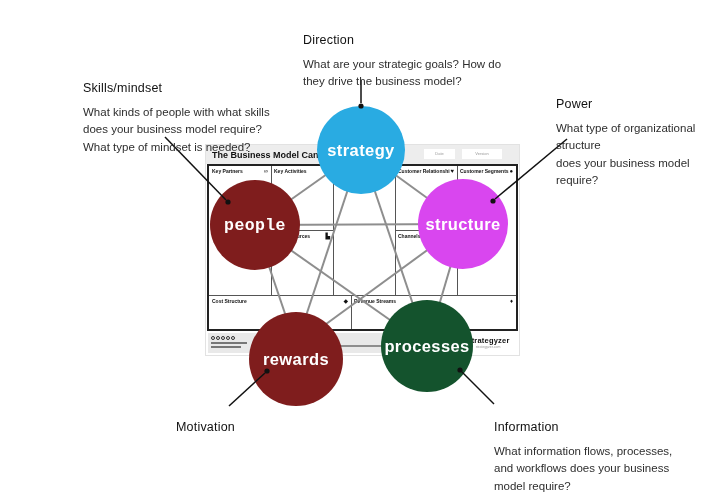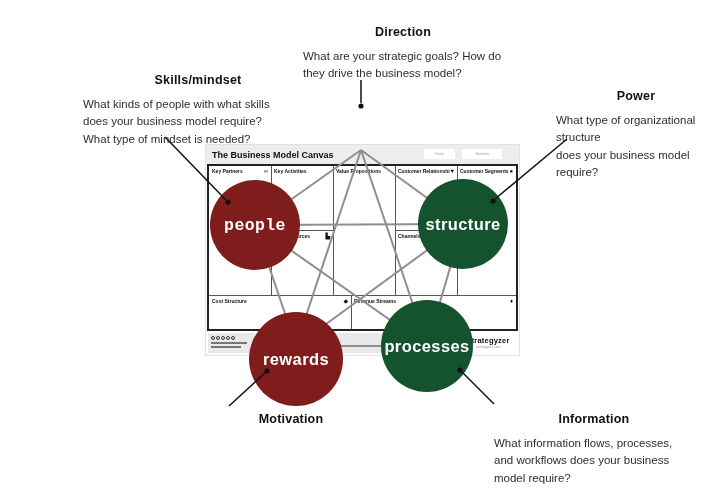--- a/index.html
+++ b/index.html
@@ -1,21 +1,21 @@
 <!DOCTYPE html>
 <html><head>
 <meta charset="utf-8">
 <style>
   html,body{margin:0;padding:0;background:#ffffff;}
   body{font-family:"Liberation Sans",sans-serif;color:#111;}
   .stage{position:relative;width:720px;height:495px;background:#ffffff;overflow:hidden;}
 
   
   .ann{position:absolute;z-index:6;}
-  .ann h3{margin:4px 0 9px 0;font-size:12.5px;font-weight:bold;letter-spacing:.2px;color:#111;text-align:center;}
+  .ann h3{margin:12px 0 9px 0;font-size:12.5px;font-weight:normal;letter-spacing:.2px;color:#111;}
   .ann p{margin:0;font-size:11.5px;line-height:1.5;color:#2e2e2e;white-space:pre-line;}
   .ann-direction{left:303px;top:21px;width:200px;}
   .ann-skills{left:83px;top:69px;width:230px;}
   .ann-power{left:556px;top:85px;width:160px;}
   .ann-motivation{left:176px;top:408px;width:230px;}
   .ann-information{left:494px;top:408px;width:200px;}
 
   
   .poster{position:absolute;left:205px;top:144px;width:313px;height:210px;background:#ffffff;
           border:1px solid #e2e2e2;z-index:1;}
@@ -152,24 +152,27 @@
       <line x1="361" y1="150" x2="296" y2="346" stroke="#8e8e8e" stroke-width="2"></line>
       <line x1="361" y1="150" x2="427" y2="346" stroke="#8e8e8e" stroke-width="2"></line>
       <line x1="255" y1="225" x2="463" y2="224" stroke="#8e8e8e" stroke-width="2"></line>
       <line x1="255" y1="225" x2="296" y2="346" stroke="#8e8e8e" stroke-width="2"></line>
       <line x1="255" y1="225" x2="427" y2="346" stroke="#8e8e8e" stroke-width="2"></line>
       <line x1="463" y1="224" x2="296" y2="346" stroke="#8e8e8e" stroke-width="2"></line>
       <line x1="463" y1="224" x2="427" y2="346" stroke="#8e8e8e" stroke-width="2"></line>
       <line x1="296" y1="346" x2="427" y2="346" stroke="#8e8e8e" stroke-width="2"></line>
     </svg>
 
+  <div class="node" style="left: 317px; top: 106px; height: 88px; width: 88px; background: rgb(41, 171, 226);">
+      <span>strategy</span>
+    </div>
   <div class="node" style="left: 210px; top: 180px; height: 90px; width: 90px; background: #7f1d1d; font-family: Liberation Mono, monospace;">
       <span>people</span>
     </div>
-  <div class="node" style="left: 418px; top: 179px; height: 90px; width: 90px; background: #14532d;">
+  <div class="node" style="left: 418px; top: 179px; height: 90px; width: 90px; background: #d946ef;">
       <span>structure</span>
     </div>
   <div class="node" style="left: 249px; top: 312px; height: 94px; width: 94px; background: #7f1d1d;">
       <span>rewards</span>
     </div>
   <div class="node" style="left: 381px; top: 300px; height: 92px; width: 92px; background: #14532d;">
       <span>processes</span>
     </div>
 
   <svg class="layer arrows" width="720" height="495">

